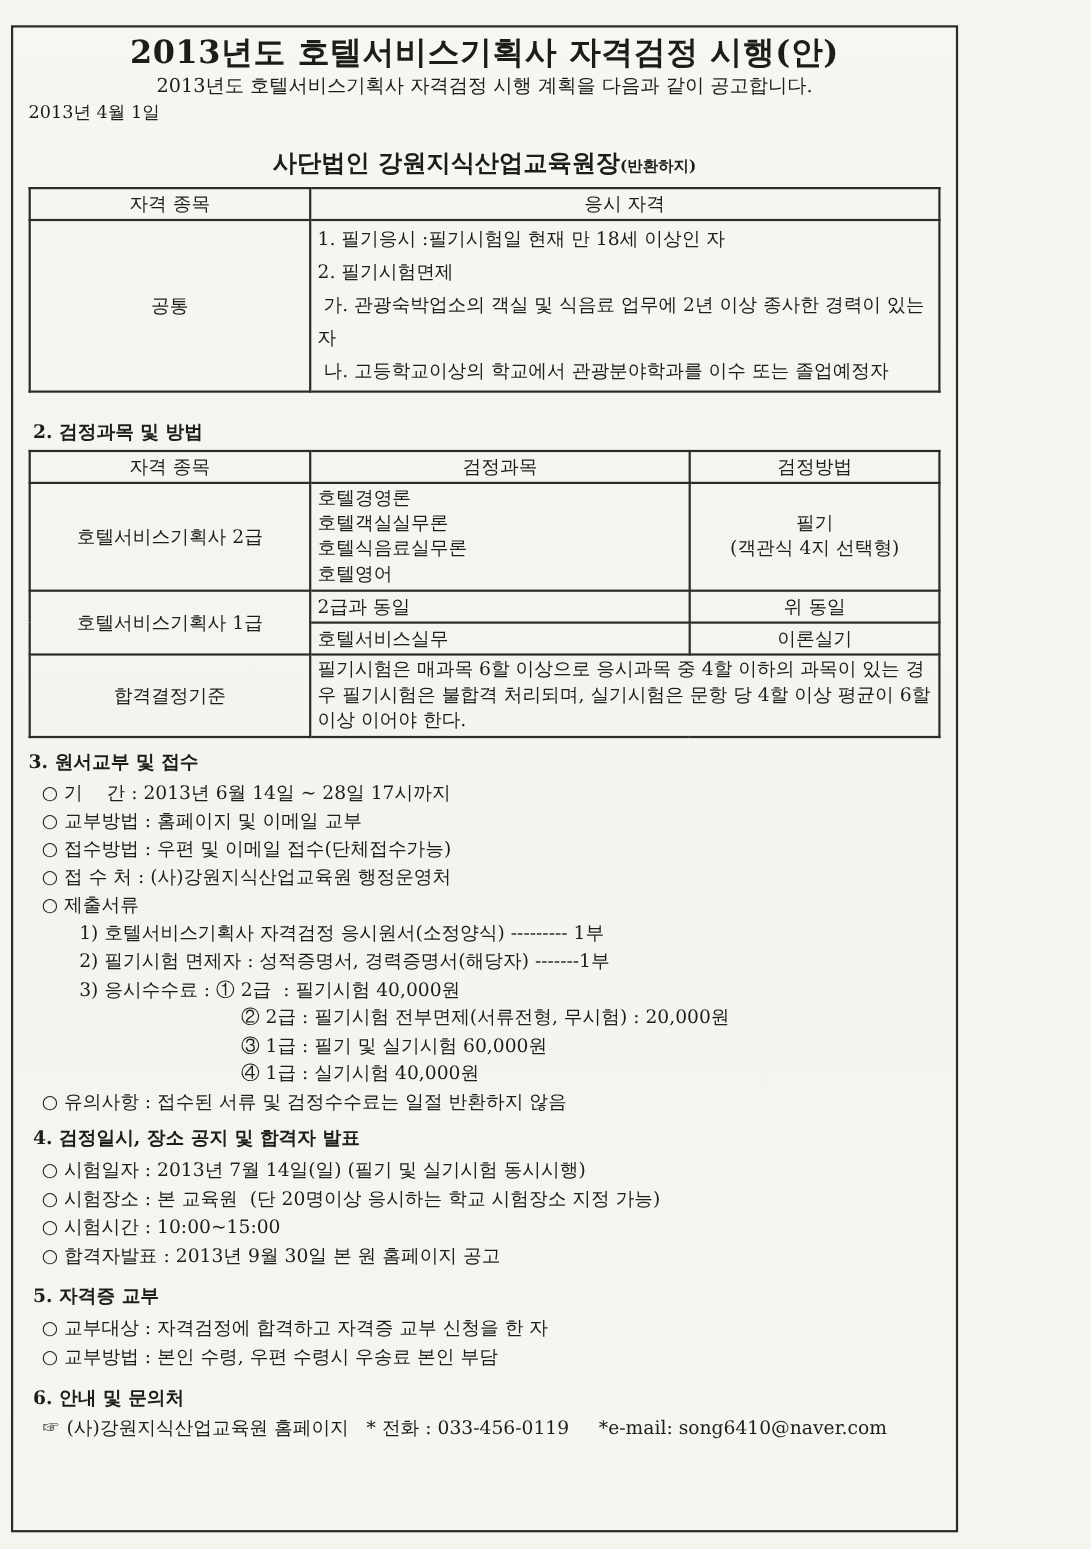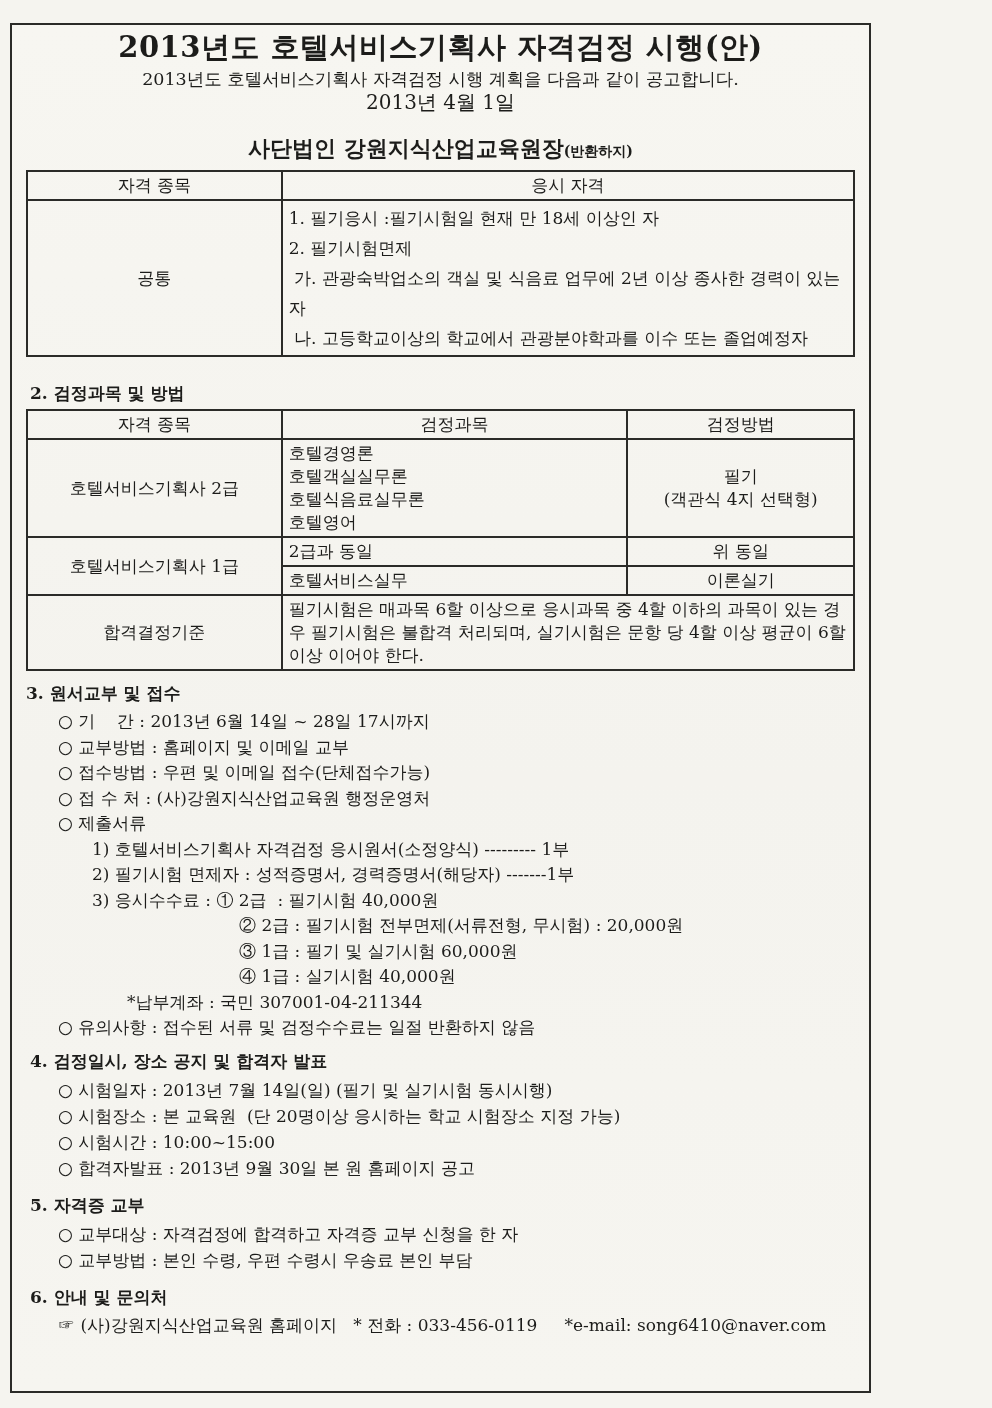--- a/index.html
+++ b/index.html
@@ -31,22 +31,21 @@
     line-height: 36px;
     letter-spacing: 0.5px;
   }
   .doc-subtitle {
     margin-top: 2px;
     text-align: center;
     font-size: 17.5px;
     line-height: 24px;
   }
   .doc-date {
-    text-align: center;
-    font-size: 20px;
+    font-size: 16px;
     line-height: 22px;
   }
   .doc-issuer {
     margin-top: 20px;
     text-align: center;
     font-size: 22px;
     font-weight: bold;
     line-height: 30px;
   }
   .doc-issuer .issuer-note {
@@ -81,21 +80,21 @@
     margin-left: 12px;
   }
   table.doc-table th { height: 28px; text-align: center; }
   .center { text-align: center; }
   .cell-lines div { line-height: 30px; white-space: pre-wrap; }
   .subject-lines div { line-height: 23px; }
   .method-lines div { line-height: 23px; text-align: center; }
   .criteria-text { line-height: 23px; }
   td.subrow { height: 28px; }
   .list {
-    margin-left: 32px;
+    margin-left: 12px;
     margin-top: 4px;
     font-size: 17px;
   }
   .list .line {
     line-height: 25.5px;
     white-space: pre-wrap;
   }
   .s4-list .line, .s5-list .line { line-height: 26px; }
   .indent-1 { padding-left: 34px; }
   .indent-2 { padding-left: 181px; }
@@ -177,21 +176,20 @@
     <div class="line">○ 교부방법 : 홈페이지 및 이메일 교부</div>
     <div class="line">○ 접수방법 : 우편 및 이메일 접수(단체접수가능)</div>
     <div class="line">○ 접 수 처 : (사)강원지식산업교육원 행정운영처</div>
     <div class="line">○ 제출서류</div>
     <div class="line indent-1">1) 호텔서비스기획사 자격검정 응시원서(소정양식) --------- 1부</div>
     <div class="line indent-1">2) 필기시험 면제자 : 성적증명서, 경력증명서(해당자) -------1부</div>
     <div class="line indent-1">3) 응시수수료 : ① 2급  : 필기시험 40,000원</div>
     <div class="line indent-2">② 2급 : 필기시험 전부면제(서류전형, 무시험) : 20,000원</div>
     <div class="line indent-2">③ 1급 : 필기 및 실기시험 60,000원</div>
     <div class="line indent-2">④ 1급 : 실기시험 40,000원</div>
-    <div class="line indent-acct">*납부계좌 : 국민 307001-04-211344</div>
     <div class="line">○ 유의사항 : 접수된 서류 및 검정수수료는 일절 반환하지 않음</div>
   </div>
 
   <div class="sec-heading sec4-heading">4. 검정일시, 장소 공지 및 합격자 발표</div>
   <div class="list s4-list">
     <div class="line">○ 시험일자 : 2013년 7월 14일(일) (필기 및 실기시험 동시시행)</div>
     <div class="line">○ 시험장소 : 본 교육원  (단 20명이상 응시하는 학교 시험장소 지정 가능)</div>
     <div class="line">○ 시험시간 : 10:00~15:00</div>
     <div class="line">○ 합격자발표 : 2013년 9월 30일 본 원 홈페이지 공고</div>
   </div>

